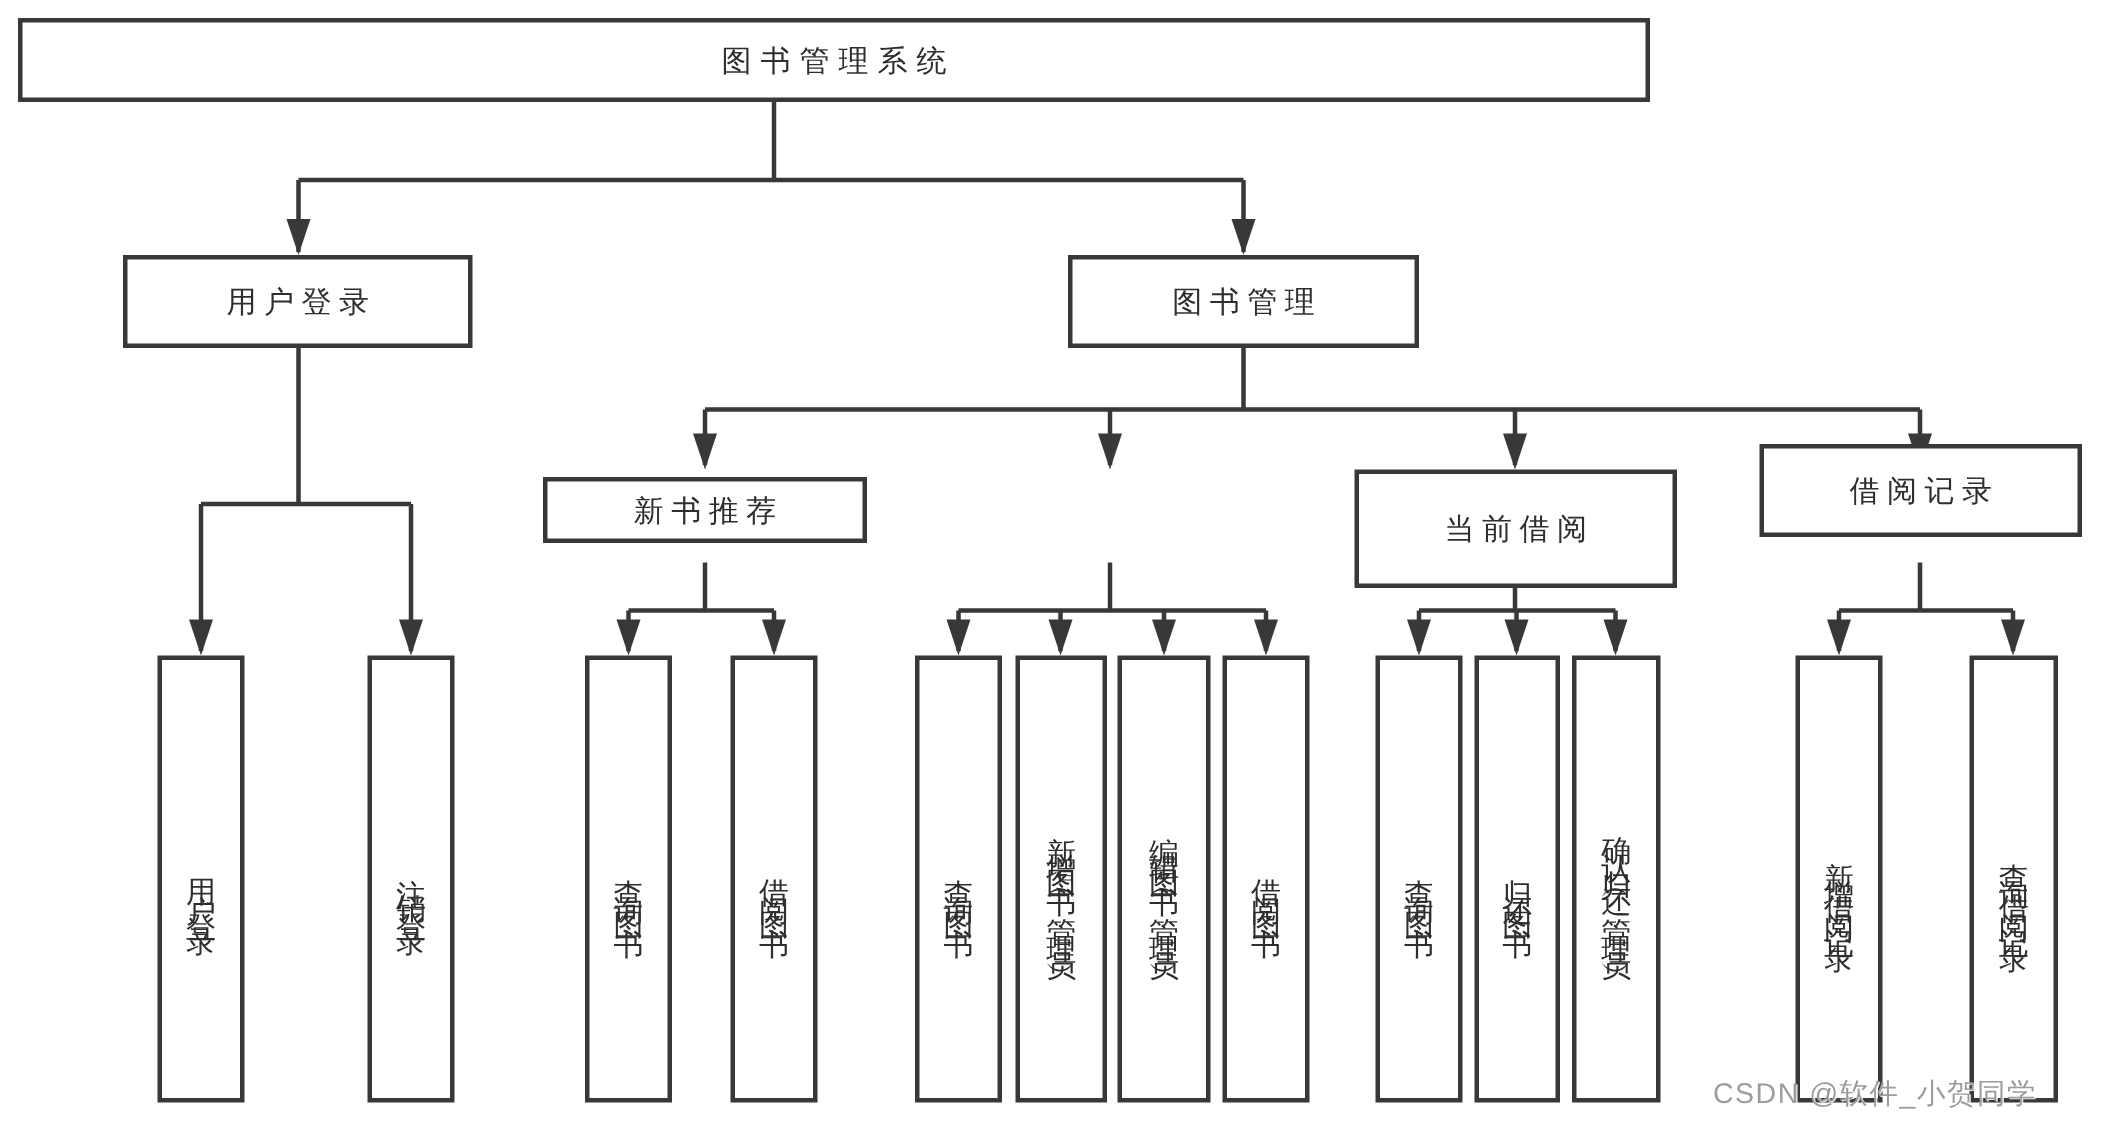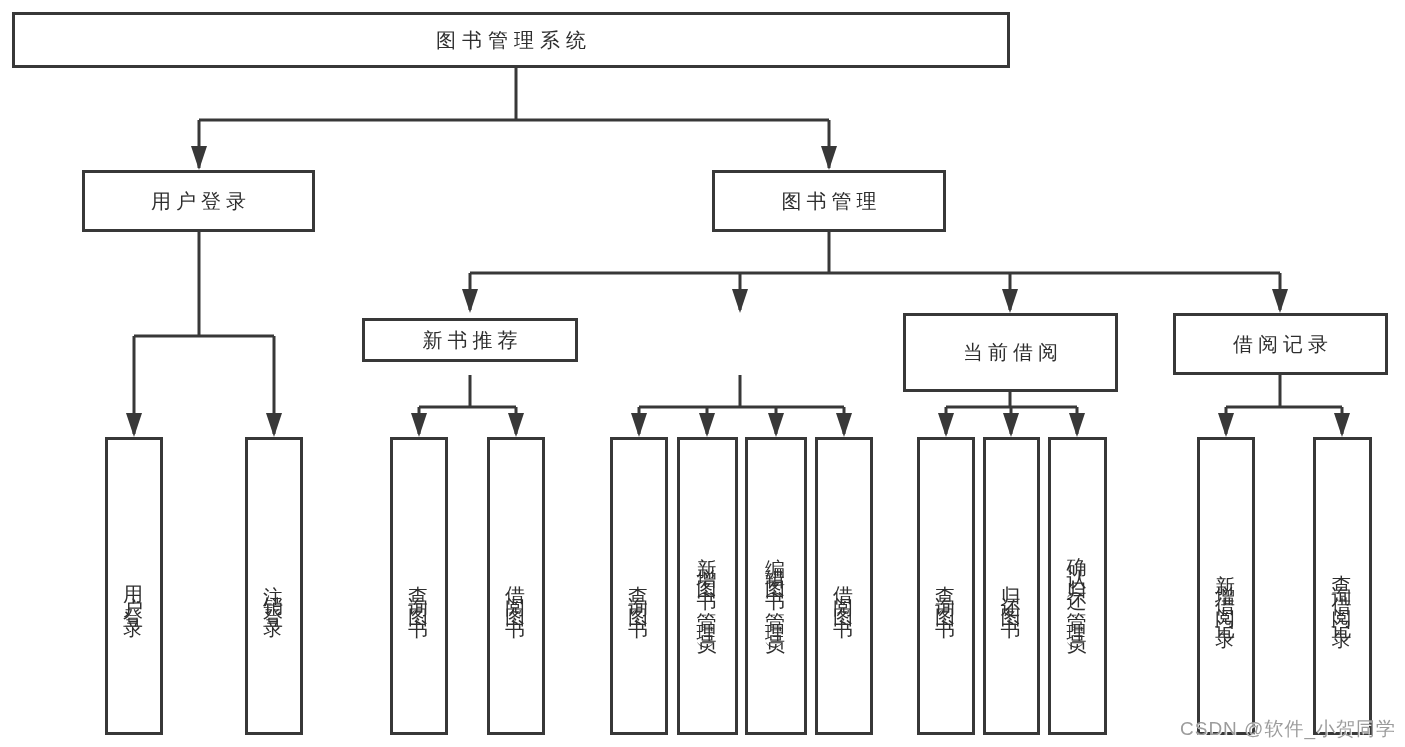--- a/index.html
+++ b/index.html
@@ -22,21 +22,21 @@
   }
   .hnode .lbl{
     font-size:20px; letter-spacing:5px; padding-left:5px; white-space:nowrap;
   }
   .root .lbl{letter-spacing:6px; padding-left:6px;}
   .vnode .lbl{
     writing-mode:vertical-rl; text-orientation:mixed;
     font-size:20px; letter-spacing:11px; margin-bottom:-11px; white-space:nowrap;
   }
   #watermark{
-    position:absolute; left:1180px; top:716px; z-index:5;
+    position:absolute; left:1142px; top:716px; z-index:5;
     font-size:19px; letter-spacing:1px; color:var(--watermark);
     text-shadow:1px 1px 0 rgba(255,255,255,0.85);
     white-space:nowrap;
   }
 </style>
 </head>
 <body>
 
 <div id="canvas">
 
@@ -67,38 +67,38 @@
       <polygon points="768,413 784,413 776,437"></polygon>
       <polygon points="836,413 852,413 844,437"></polygon>
       <polygon points="938,413 954,413 946,437"></polygon>
       <polygon points="1003,413 1019,413 1011,437"></polygon>
       <polygon points="1069,413 1085,413 1077,437"></polygon>
       <polygon points="1218,413 1234,413 1226,437"></polygon>
       <polygon points="1334,413 1350,413 1342,437"></polygon>
     </g>
   </svg>
 
-  <div class="node hnode root" style="left:12px;top:12px;width:998px;height:56px">
+  <div class="node hnode root" style="left:12px;top:12px;width:1088px;height:56px">
     <span class="lbl">图书管理系统</span>
   </div>
 
   <div class="node hnode" style="left:82px;top:170px;width:233px;height:62px">
     <span class="lbl">用户登录</span>
   </div>
   <div class="node hnode" style="left:712px;top:170px;width:234px;height:62px">
     <span class="lbl">图书管理</span>
   </div>
 
   <div class="node hnode" style="left:362px;top:318px;width:216px;height:44px">
     <span class="lbl">新书推荐</span>
   </div>
   <div class="node hnode" style="left:903px;top:313px;width:215px;height:79px">
     <span class="lbl">当前借阅</span>
   </div>
-  <div class="node hnode" style="left:1173px;top:313px;width:215px;height:62px">
+  <div class="node hnode" style="left:1173px;top:296px;width:215px;height:62px">
     <span class="lbl">借阅记录</span>
   </div>
 
   <div class="node vnode" style="left:105px;top:437px;width:58px;height:298px">
     <span class="lbl">用户登录</span>
   </div>
   <div class="node vnode" style="left:245px;top:437px;width:58px;height:298px">
     <span class="lbl">注销登录</span>
   </div>
   <div class="node vnode" style="left:390px;top:437px;width:58px;height:298px">

